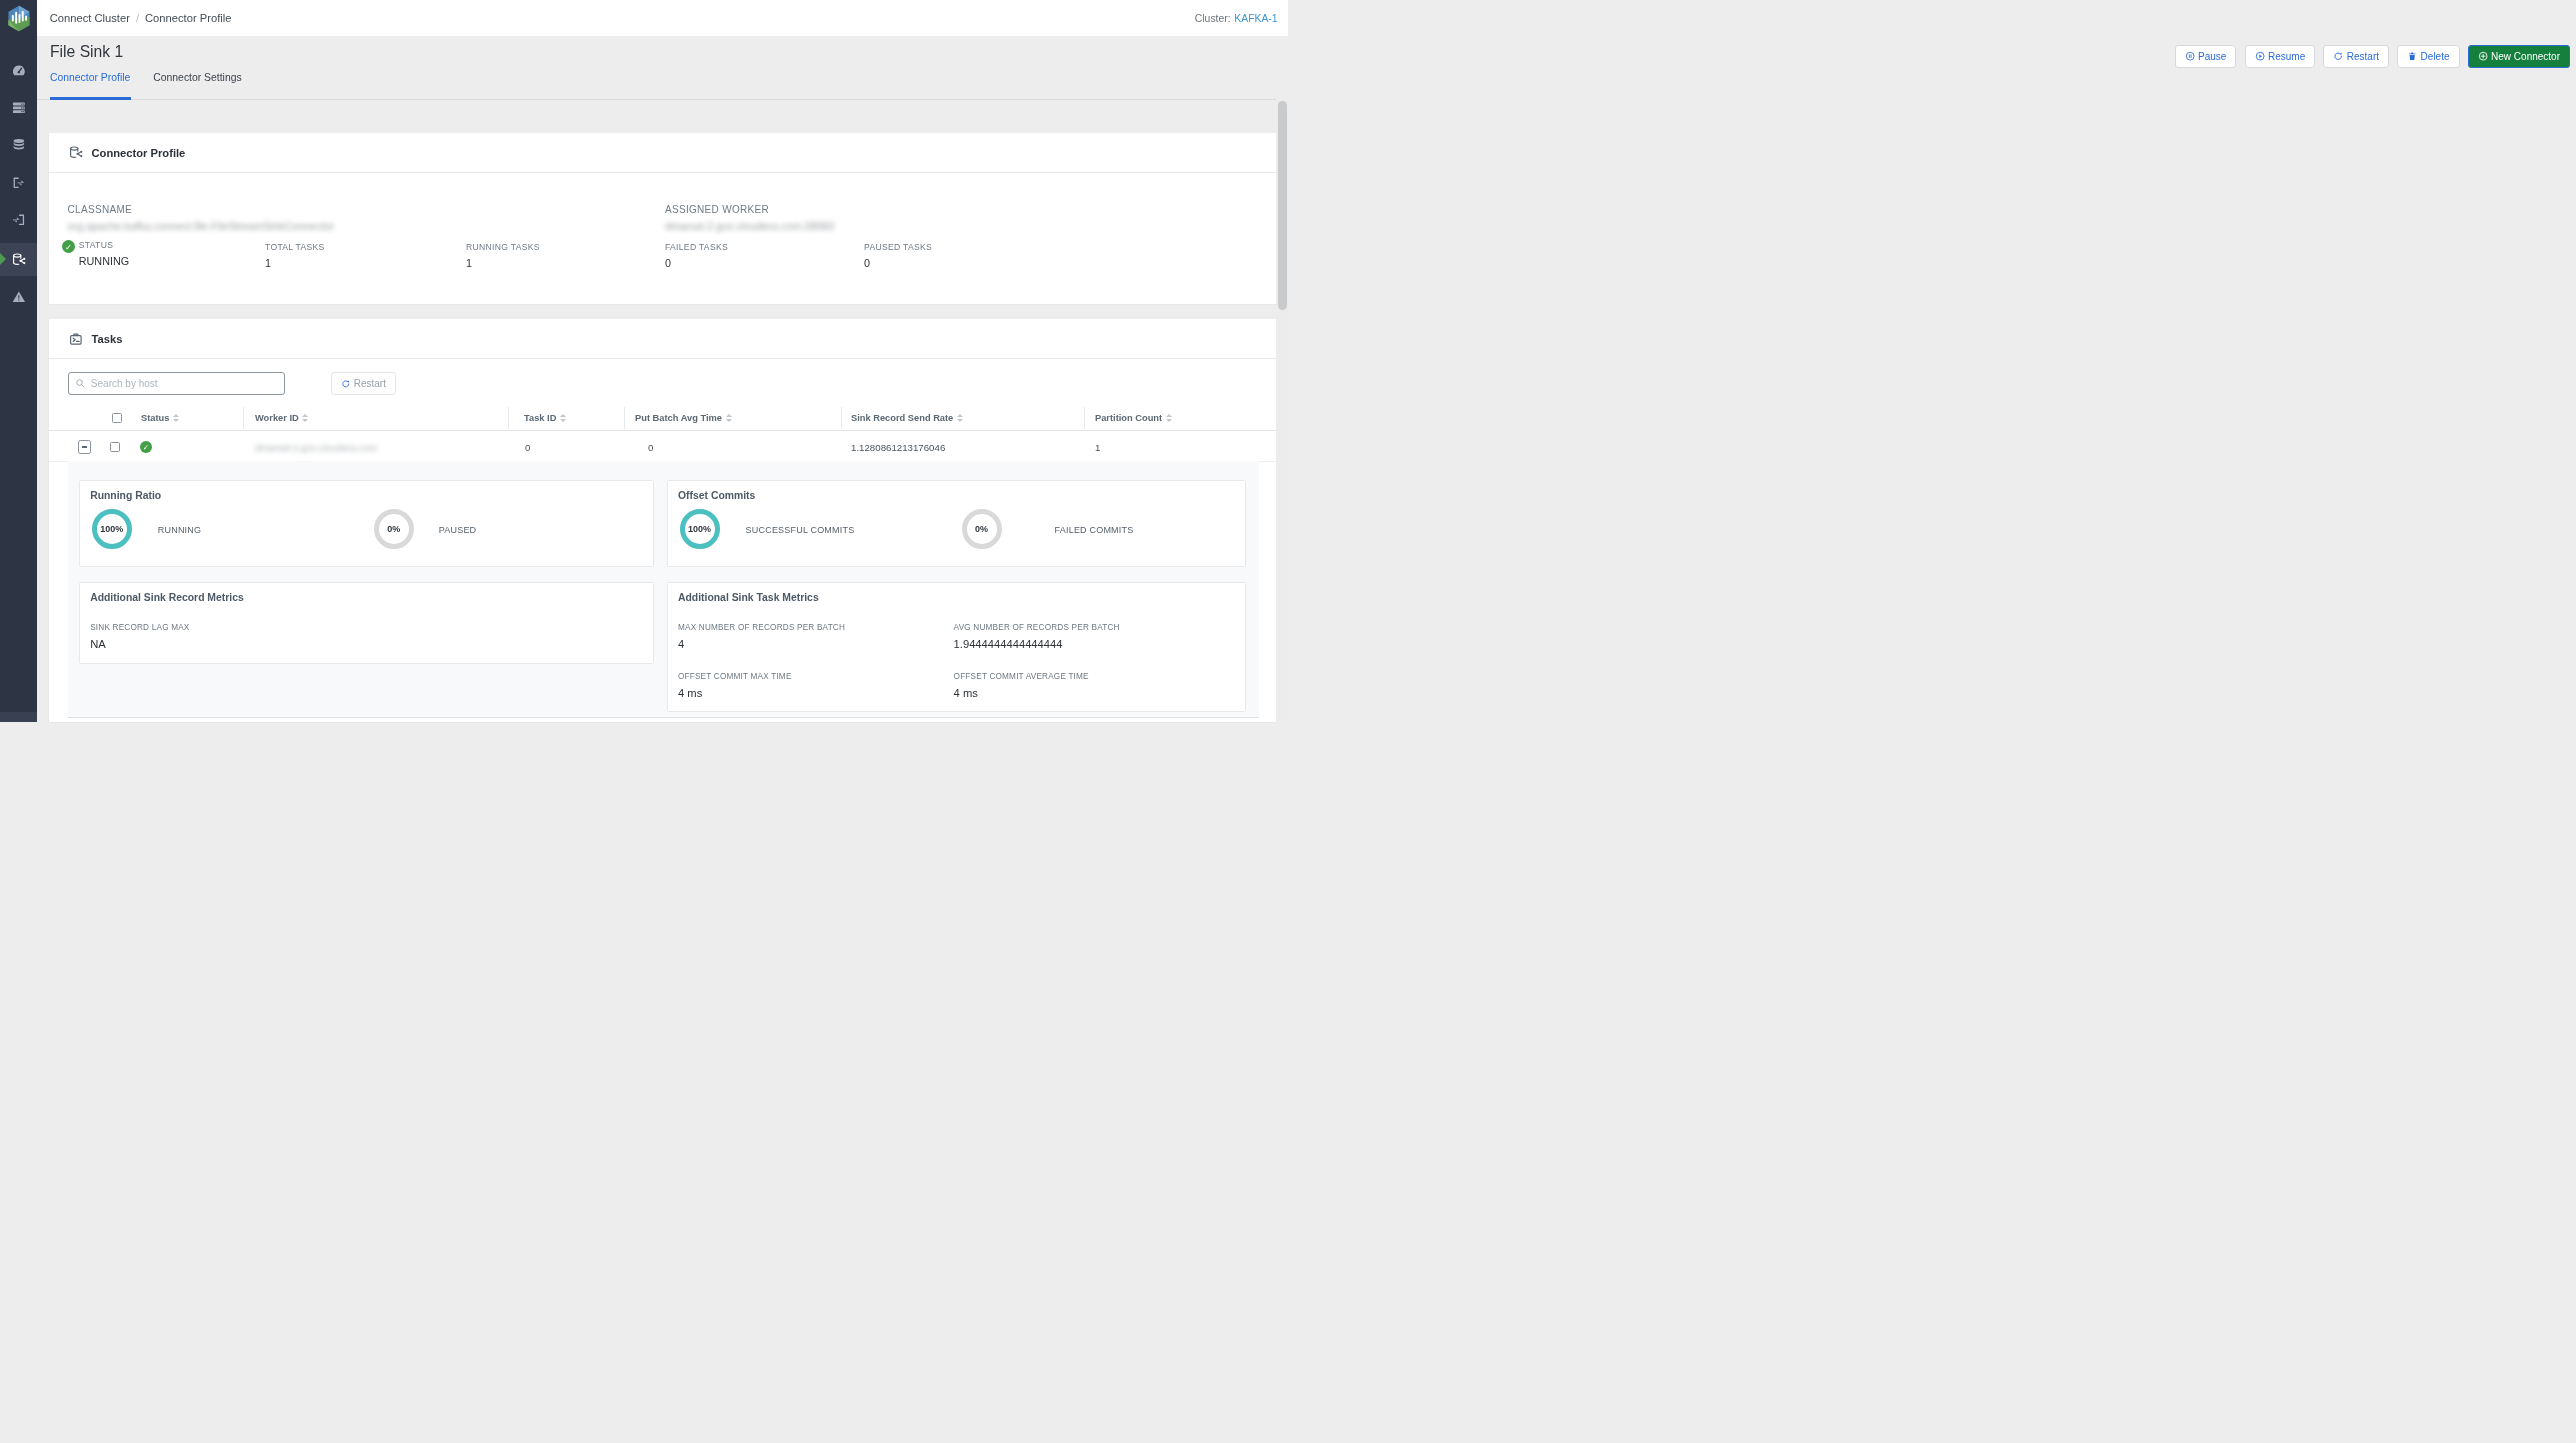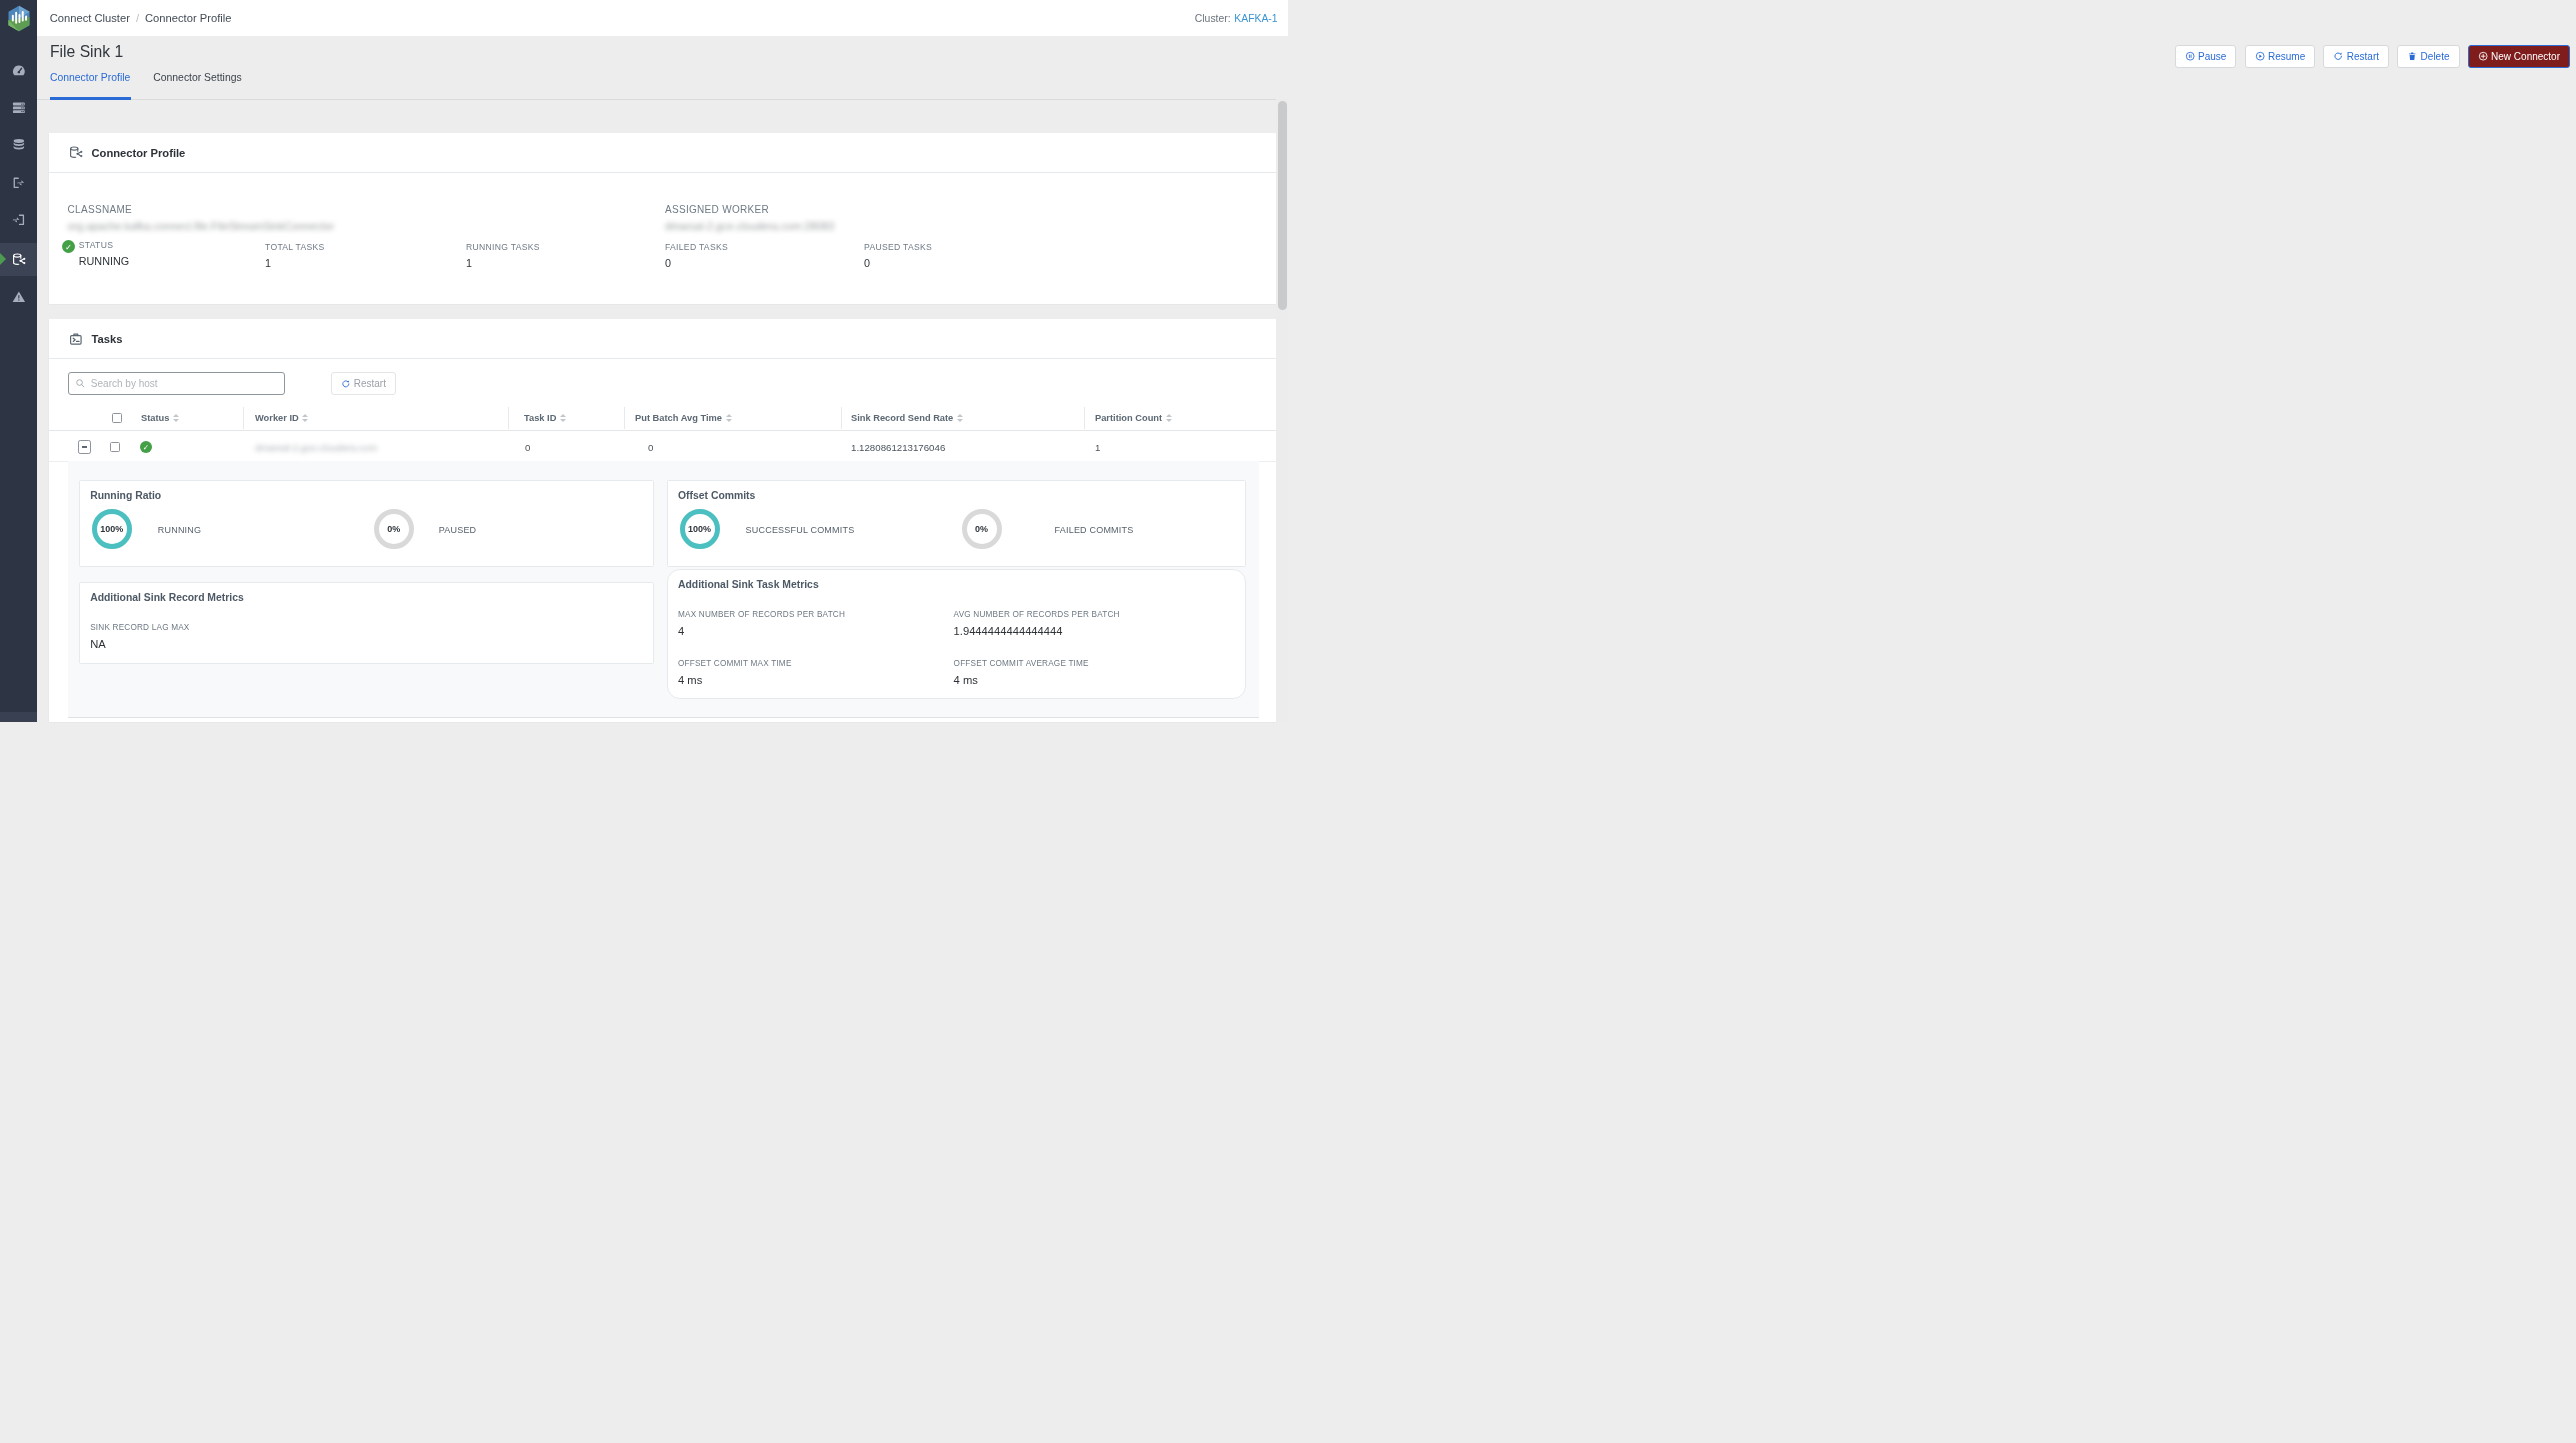--- a/index.html
+++ b/index.html
@@ -25,21 +25,21 @@
   #cluster-indicator { position:absolute; right:10.4px; top:0; height:36px; display:flex; align-items:center; gap:3.7px; font-size:10.4px; }
   #cluster-indicator .lbl { color:#6a737c; }
   #cluster-indicator .val { color:#3a94d1; cursor:pointer; }
 
   
   #page-title { position:absolute; left:50px; top:43px; font-size:15.7px; color:#31373d; }
   #actions { position:absolute; right:6px; top:45px; display:flex; gap:8.2px; }
   .btn { height:23px; display:flex; align-items:center; gap:3px; padding:0 9px; background:#fff;
          border:0.7px solid #d7dadd; border-radius:3px; color:#2a6bd6; font-size:10px; cursor:pointer; white-space:nowrap; }
   .btn svg { width:10.4px; height:10.4px; }
-  .btn.primary { background:#7f1d1d; border-color:#2a6bd6; color:#fff; }
+  .btn.primary { background:#15803d; border-color:#2a6bd6; color:#fff; }
 
   #tabs { position:absolute; left:50px; top:72px; display:flex; gap:23px; }
   .tab { font-size:10.4px; color:#3c434b; padding-bottom:10.4px; cursor:pointer; }
   .tab.active { color:#2a6bd6; }
   #tab-underline { position:absolute; left:50px; top:97px; width:81px; height:2.6px; background:#2a6bd6; z-index:2; }
   #band-divider { position:absolute; left:37px; top:99px; width:1251px; height:0.7px; background:#d9dbdd; }
 
   
   .card { position:absolute; background:#fff; box-shadow:0 0.7px 1.5px rgba(0,0,0,.07); }
   #profile-card { left:49px; top:133px; width:1227px; height:171px; }
@@ -413,21 +413,21 @@
       </div>
       <div class="donut-label" style="left:359px; top:44px;margin-left:28px;">FAILED COMMITS</div>
     </div>
 
     <div class="mcard" style="left:11.2px; top:121px; width:575px; height:82px;">
       <div class="mttl">Additional Sink Record Metrics</div>
       <div class="m-label" style="left:10.4px; top:40px;">SINK RECORD LAG MAX</div>
       <div class="m-value" style="left:10.4px; top:55px;">NA</div>
     </div>
 
-    <div class="mcard" style="left:599px; top:108px; width:579px; height:130px;border-radius:13px;">
+    <div class="mcard" style="left:599px; top:121px; width:579px; height:130px;">
       <div class="mttl">Additional Sink Task Metrics</div>
       <div class="m-label" style="left:10.4px; top:40px;">MAX NUMBER OF RECORDS PER BATCH</div>
       <div class="m-value" style="left:10.4px; top:55px;">4</div>
       <div class="m-label" style="left:286px; top:40px;">AVG NUMBER OF RECORDS PER BATCH</div>
       <div class="m-value" style="left:286px; top:55px;">1.9444444444444444</div>
       <div class="m-label" style="left:10.4px; top:89px;">OFFSET COMMIT MAX TIME</div>
       <div class="m-value" style="left:10.4px; top:104px;">4 ms</div>
       <div class="m-label" style="left:286px; top:89px;">OFFSET COMMIT AVERAGE TIME</div>
       <div class="m-value" style="left:286px; top:104px;">4 ms</div>
     </div>

